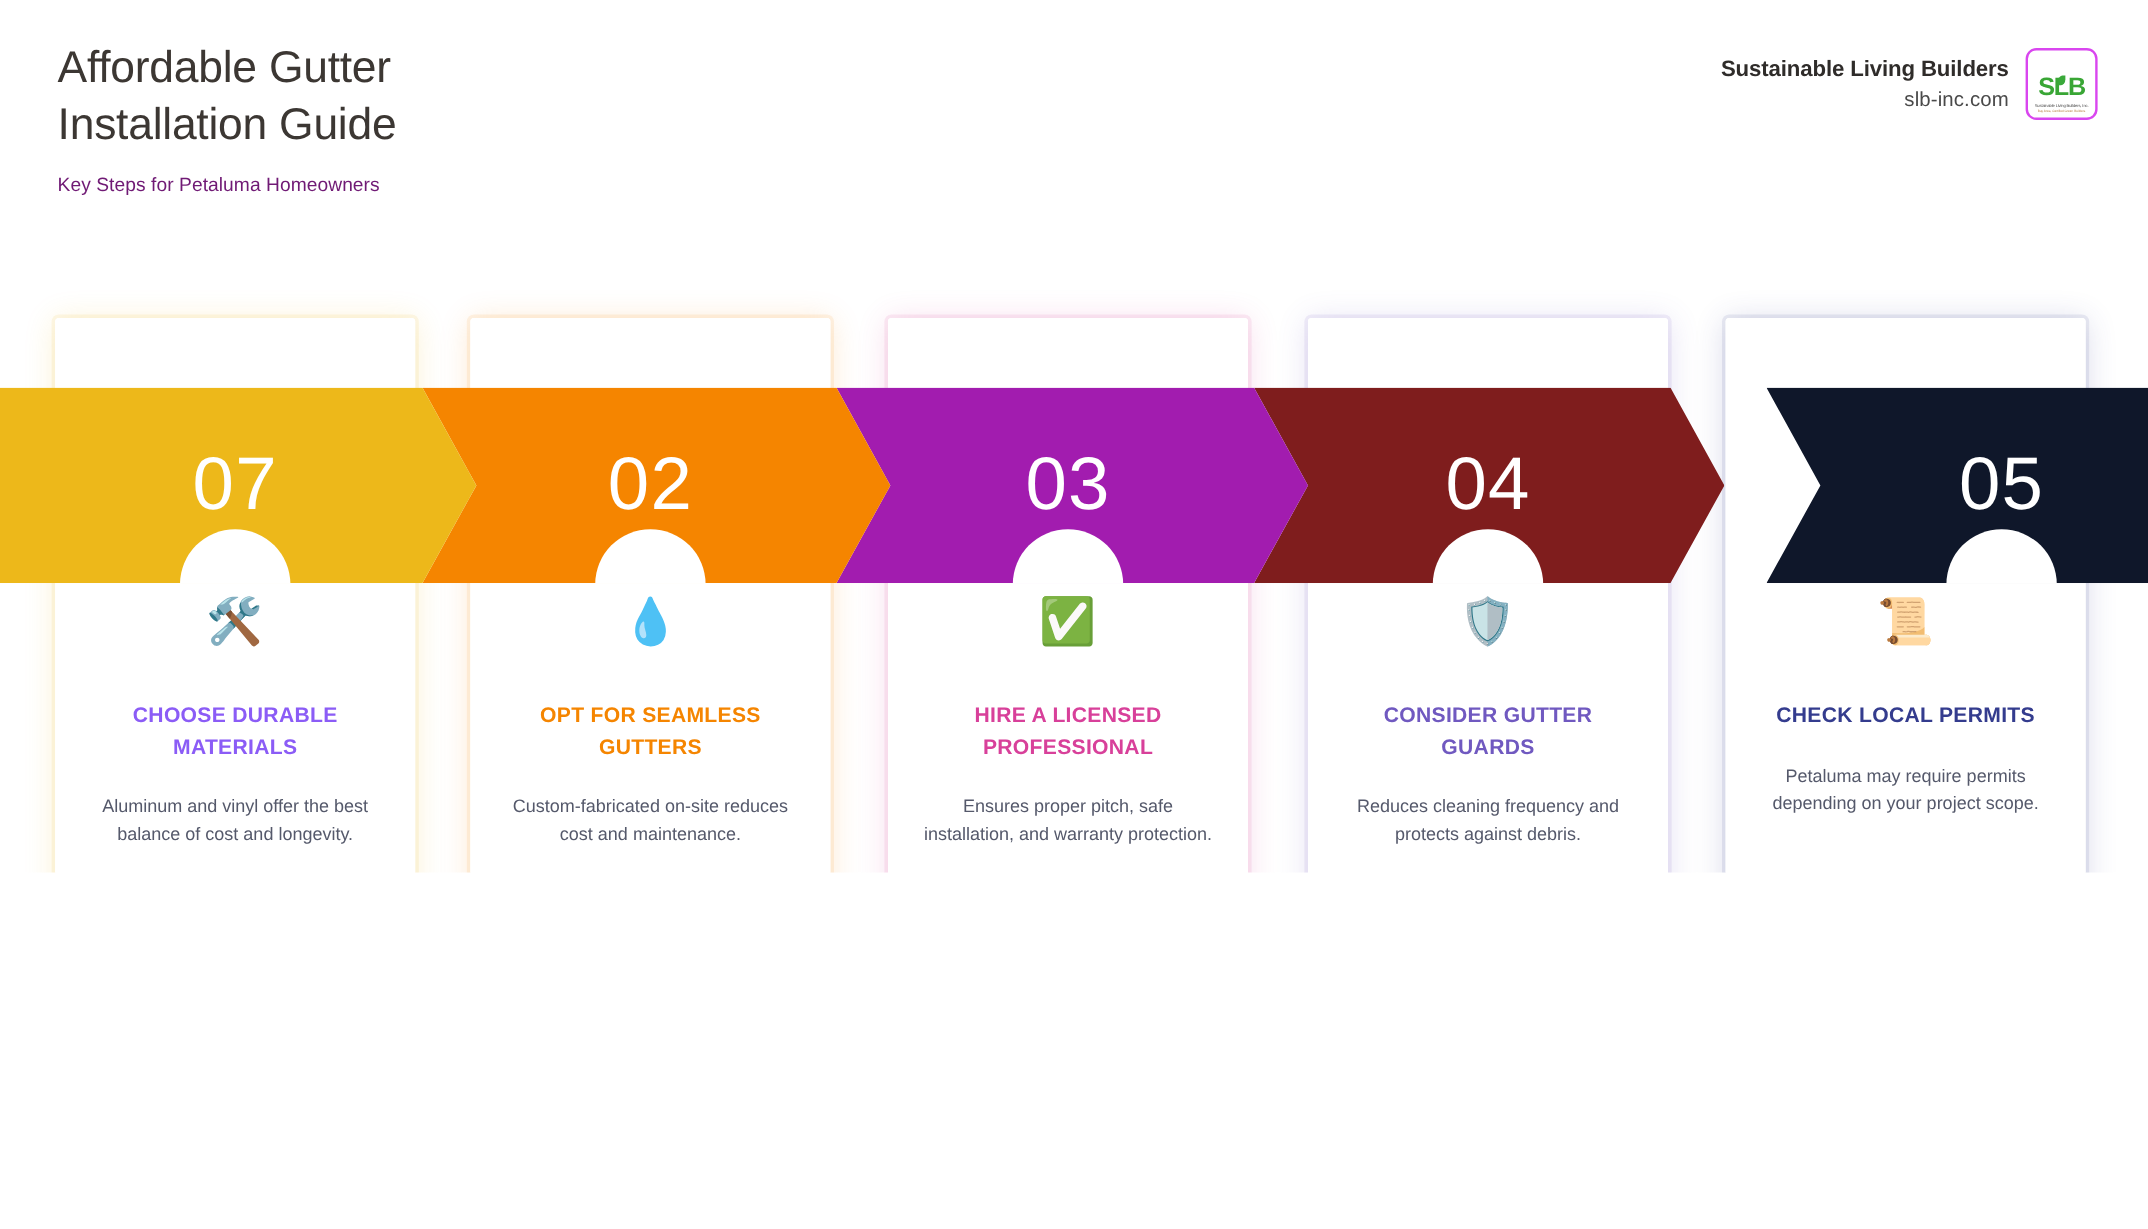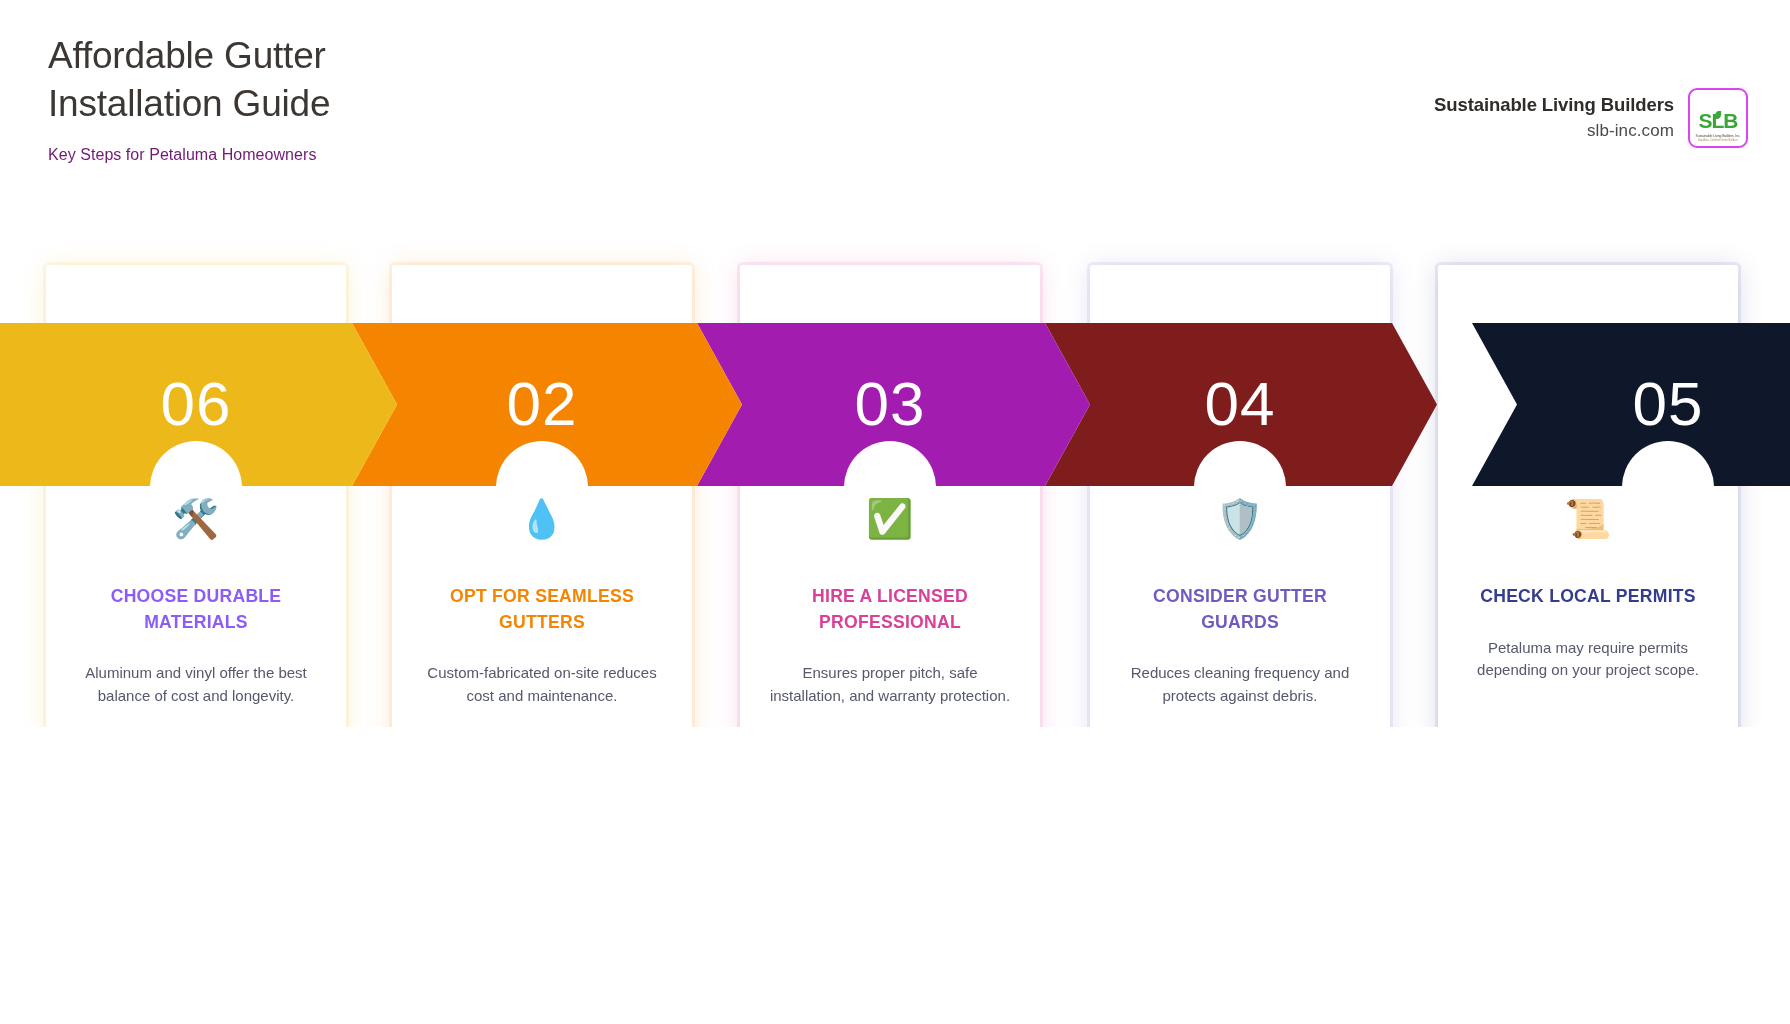--- a/index.html
+++ b/index.html
@@ -51,21 +51,20 @@
     color: #701a75;
     letter-spacing: 0.05px;
   }
   .brand-block {
     position: absolute;
     right: 42px;
     top: 40px;
     display: flex;
     align-items: flex-start;
     gap: 14px;
-    margin-top: 48px;
   }
   .brand-text {
     text-align: right;
     padding-top: 6px;
   }
   .brand-name {
     font-size: 18.5px;
     font-weight: bold;
     color: #2f2c2a;
     letter-spacing: -0.1px;
@@ -289,21 +288,21 @@
         <div class="card-inner">
           <span class="card-icon">📜</span>
           <div class="card-title" style="color: rgb(52, 60, 142);">Check Local Permits</div>
           <div class="card-body" style="color: rgb(85, 89, 107);">Petaluma may require permits depending on your project scope.</div>
         </div>
       </div>
     </div>
 
   <div class="band-layer">
       <div class="band" style="left: 0px; width: 397px; background: rgb(237, 184, 26); z-index: 20; clip-path: polygon(0px 0px, calc(100% - 45px) 0px, 100% 50%, calc(100% - 45px) 100%, 0px 100%);">
-        <div class="band-num" style="width: 300px; left: 46px;">06</div>
+        <div class="band-num" style="width: 300px; left: 46px;">07</div>
         <div class="notch" style="left: 196px;"></div>
       </div>
       <div class="band" style="left: 352px; width: 390px; background: rgb(245, 133, 0); z-index: 19; clip-path: polygon(0px 0px, calc(100% - 45px) 0px, 100% 50%, calc(100% - 45px) 100%, 0px 100%, 45px 50%);">
         <div class="band-num" style="width: 300px; left: 40px;">02</div>
         <div class="notch" style="left: 190px;"></div>
       </div>
       <div class="band" style="left: 697px; width: 393px; background: #a21caf; z-index: 18; clip-path: polygon(0px 0px, calc(100% - 45px) 0px, 100% 50%, calc(100% - 45px) 100%, 0px 100%, 45px 50%);">
         <div class="band-num" style="width: 300px; left: 43px;">03</div>
         <div class="notch" style="left: 193px;"></div>
       </div>

